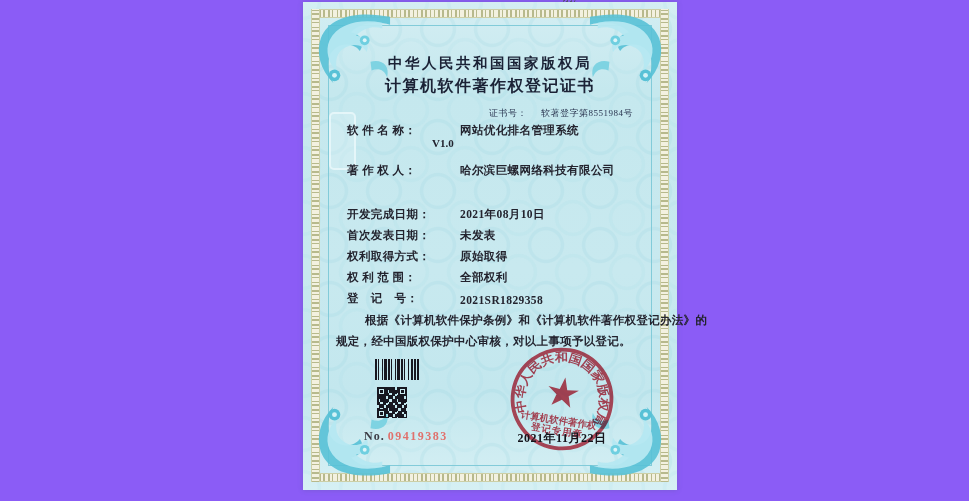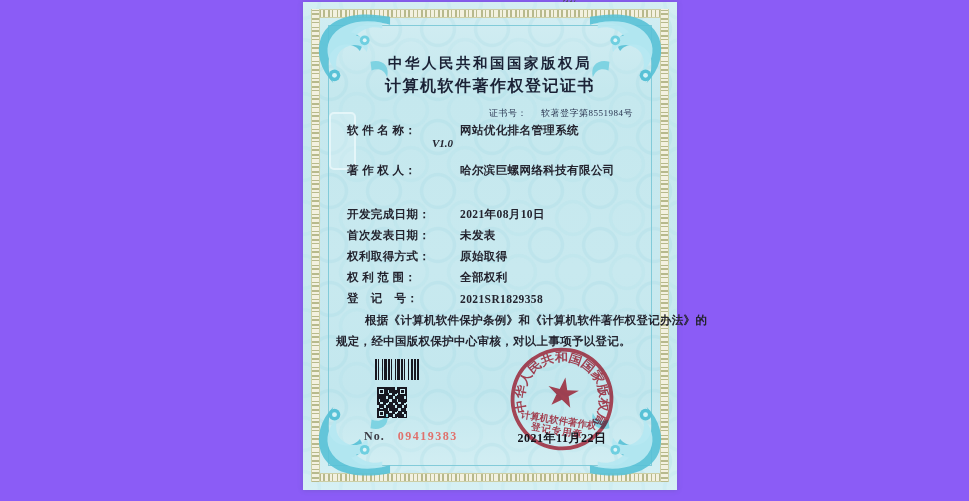--- a/index.html
+++ b/index.html
@@ -52,24 +52,24 @@
   }
   .cert-title {
     position:absolute; top:50px; left:0; right:0; text-align:center;
     font-size:16px; font-weight:700; letter-spacing:1.5px; color:#1b2236; white-space:nowrap;
   }
   .certno {
     position:absolute; top:81px; right:16px; font-size:9px; font-weight:400; color:#2a3550;
     letter-spacing:.5px; white-space:nowrap;text-align:center;
   }
   .certno .gap { display:inline-block; width:14px; }
-  .row { position:absolute; left:16px; display:flex; align-items:center; white-space:nowrap; }
+  .row { position:absolute; left:16px; display:flex; align-items:flex-end; white-space:nowrap; }
   .row .lbl { width:72px; font-size:11.5px; font-weight:700; letter-spacing:.4px; }
   .row .val { margin-left:13px; font-size:11.5px; font-weight:700; letter-spacing:.4px;padding-left:28px; }
-  .version { position:absolute; left:101px; font-size:11px; font-weight:700;font-style:italic; }
+  .version { position:absolute; left:101px; font-size:11px; font-weight:700; }
   .statement { position:absolute; left:5px; top:287px; width:312px; font-size:11.5px; font-weight:700; letter-spacing:.3px; }
   .statement .ln { position:absolute; left:0; white-space:nowrap; }
   .statement .ln1 { top:0; padding-left:29px; }
   .statement .ln2 { top:21px; }
   
   .barcode {
     position:absolute; left:44px; top:333px; width:45px; height:21px;
     background-image:
       repeating-linear-gradient(90deg,#171720 0 2.5px,transparent 2.5px 3.5px,#171720 3.5px 4.5px,transparent 4.5px 7px,#171720 7px 8px,transparent 8px 9.5px,#171720 9.5px 12px,transparent 12px 13px);
   }
@@ -79,21 +79,21 @@
       conic-gradient(#171720 0 90deg,transparent 90deg 180deg,#171720 180deg 270deg,transparent 270deg 360deg),
       conic-gradient(#171720 0 90deg,transparent 90deg 180deg,#171720 180deg 270deg,transparent 270deg 360deg);
     background-size:6px 6px, 9px 9px; background-position:0 0, 2px 3px;
   }
   .qf { position:absolute; width:9px; height:9px; border:2px solid #171720; background:#cdecf1; }
   .qf::after { content:""; position:absolute; inset:1px; background:#171720; }
   .qf.a { left:0; top:0; } .qf.b { right:0; top:0; } .qf.c { left:0; bottom:0; }
   
   .serial { position:absolute; left:33px; top:403px; font-size:12px; white-space:nowrap; }
   .serial .no { color:#3d3d46; font-weight:700; letter-spacing:1px; }
-  .serial .num { color:#e0716d; font-weight:700; letter-spacing:1.5px; margin-left:13px; }
+  .serial .num { color:#e0716d; font-weight:700; letter-spacing:1.5px; margin-left:3px; }
   .issue-date { position:absolute; left:168px; top:404px; width:126px; text-align:center;
     font-size:12px; font-weight:700; color:#14141c; letter-spacing:.5px; white-space:nowrap; }
   
   .seal { position:absolute; left:174px; top:316px; width:114px; height:114px;
     transform:rotate(9deg); mix-blend-mode:multiply; opacity:.93; }
   
   .emboss { position:absolute; left:26px; top:110px; width:27px; height:58px;
     border:2px solid rgba(236,249,251,.75); background:rgba(228,245,248,.30); border-radius:5px; }
   .artifact { position:absolute; left:563px; top:0; width:13px; height:8px; opacity:.75;
     background:repeating-linear-gradient(105deg,#4a4a55 0 1.5px,transparent 1.5px 3.5px); transform:rotate(6deg); }

